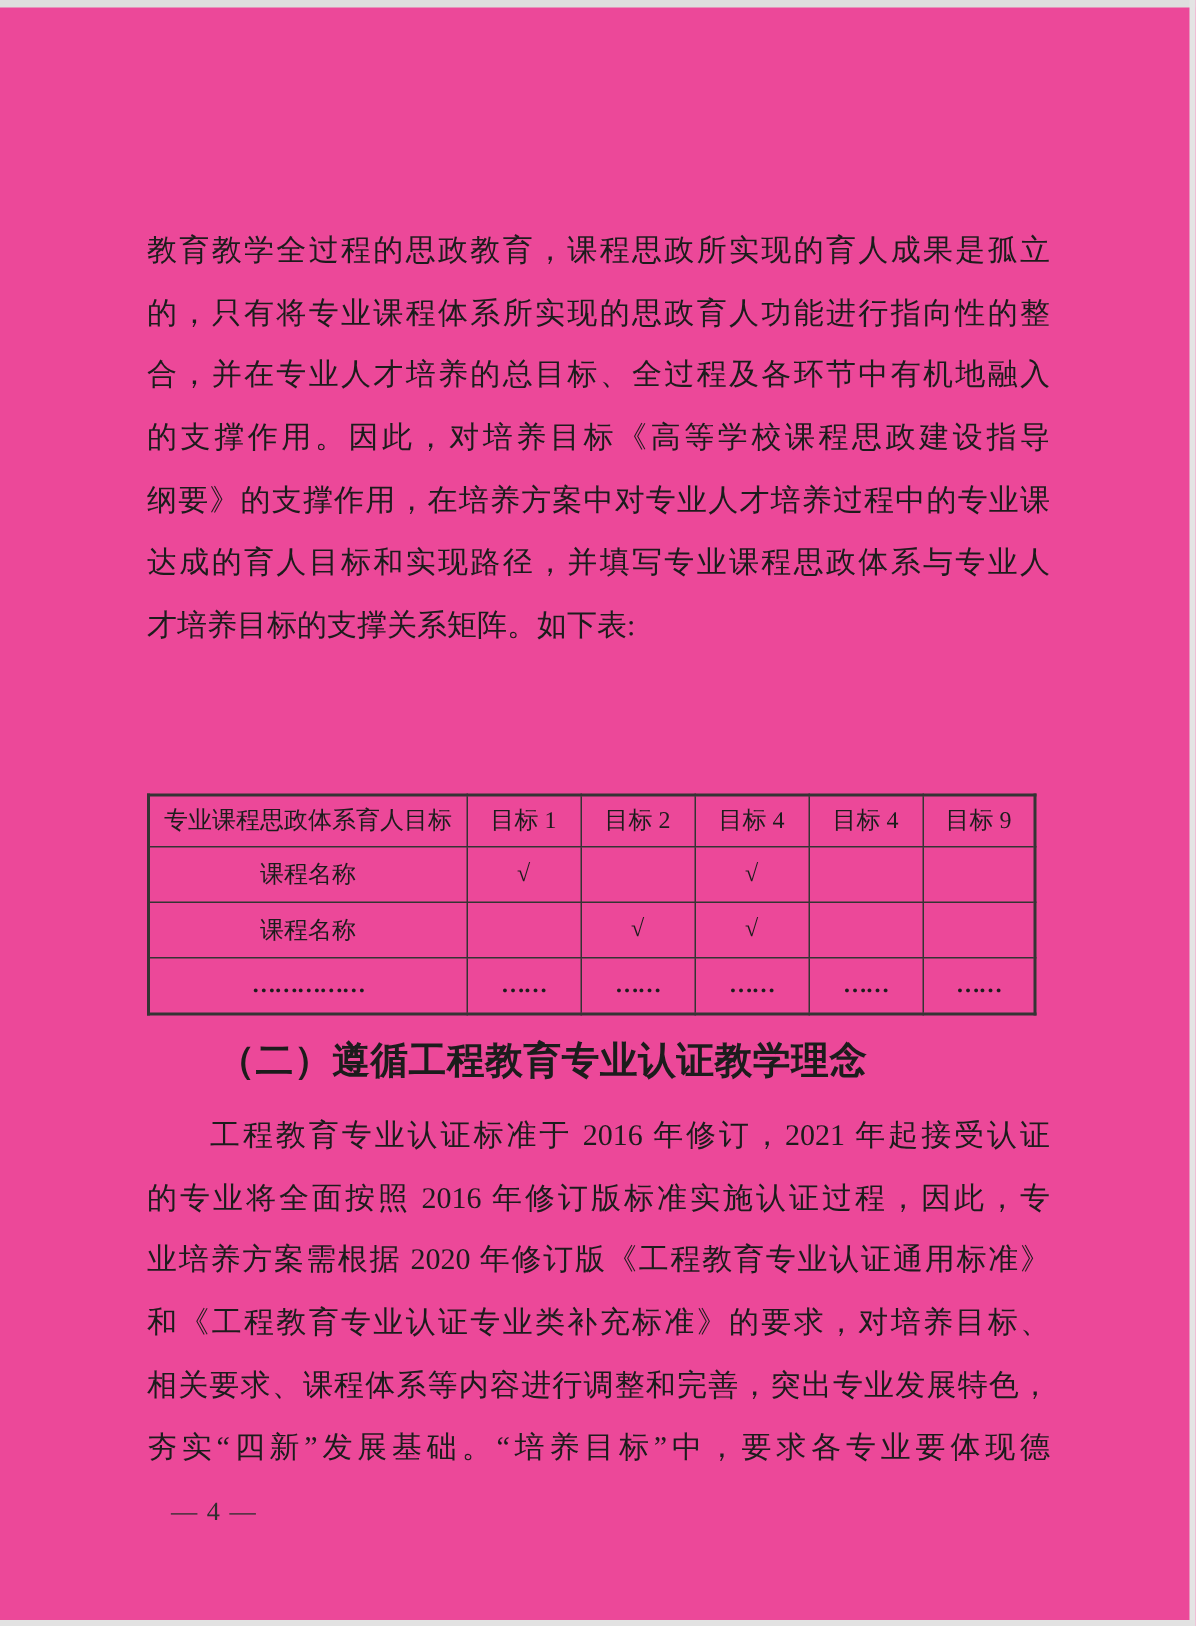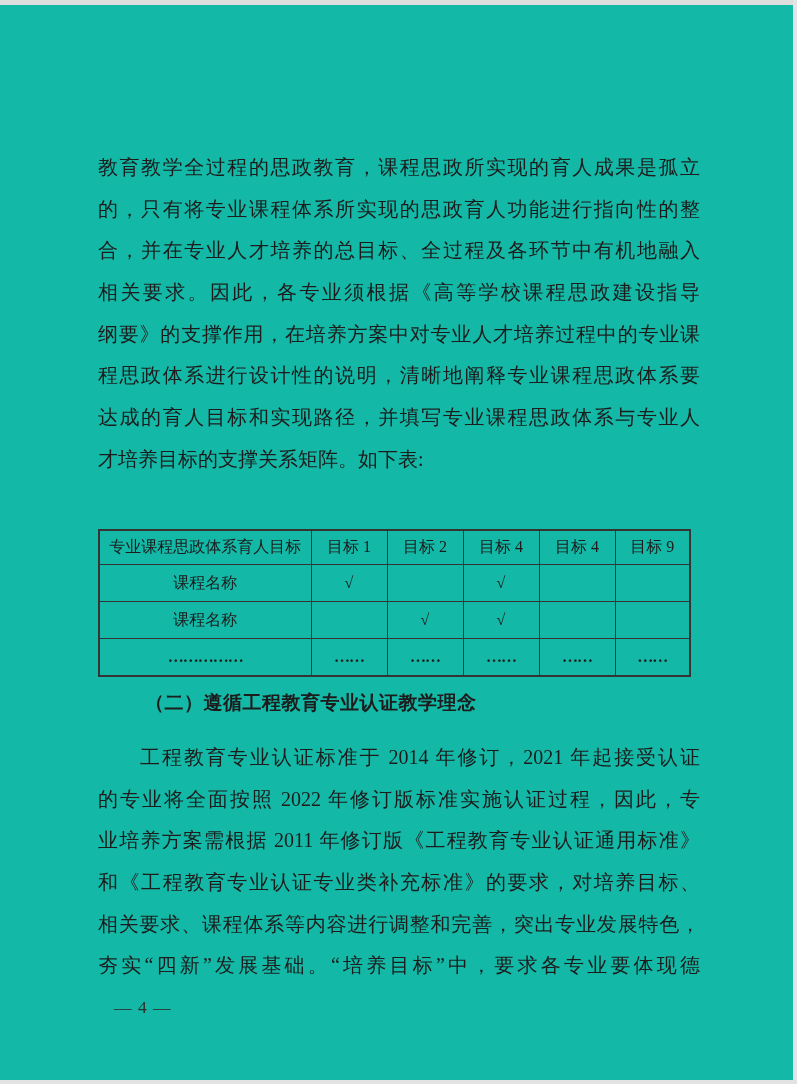--- a/index.html
+++ b/index.html
@@ -3,21 +3,21 @@
 <meta charset="utf-8">
 <style>
   html, body {
     margin: 0; padding: 0;
     width: 797px; height: 1084px;
     background: #ffffff;
     overflow: hidden;
     font-family: "Liberation Serif", "DejaVu Serif", serif;
     color: #1c1c1c;
   }
-  .viewport { position: relative; width: 797px; height: 1084px; background:#14b8a6; }
+  .viewport { position: relative; width: 797px; height: 1084px; background:#ec4899; }
   
   .edge { position: absolute; background: #dedede; }
   .edge-top    { left:0; top:0; width:797px; height:5px; }
   .edge-right  { left:793px; top:0; width:4px; height:1084px; background:#e4e4e4; }
   .edge-bottom { left:0; top:1080px; width:797px; height:4px; background:#e2e2e2; }
 
   .para { position: absolute; left: 98px; width: 602px; }
   .para1 { top: 147px; }
   .para2 { top: 737px; }
   .line {
@@ -50,43 +50,42 @@
     color: #1c1c1c;
     margin-top: 42px;
   }
   table.matrix tr.hrow td { height: 33px; }
   table.matrix tr.dots td { letter-spacing: -1px; font-weight: bold; }
   .check { font-size: 15px; }
 
   .heading {
     position: absolute; left: 98px; top: 690px; width: 602px;
     padding-left: 47px;
-    font-size: 19px; font-weight: 700;
+    font-size: 25px; font-weight: 700;
     letter-spacing: 0.5px;
     white-space: nowrap;
   }
 
   .pageno {
     position: absolute; left: 114px; top: 997px;
     font-size: 17.5px; color: #2e2e2e;
     letter-spacing: 1px;
   }
 </style>
 </head>
 <body>
 
 <div class="viewport">
 
   <div class="para para1">
     <div class="line">教育教学全过程的思政教育，课程思政所实现的育人成果是孤立</div>
     <div class="line">的，只有将专业课程体系所实现的思政育人功能进行指向性的整</div>
     <div class="line">合，并在专业人才培养的总目标、全过程及各环节中有机地融入</div>
-    <div class="line">相关要求。因此，各专业须根据《高等学校课程思政建设指导</div>
+    <div class="line">的支撑作用。因此，对培养目标《高等学校课程思政建设指导</div>
     <div class="line">纲要》的支撑作用，在培养方案中对专业人才培养过程中的专业课</div>
-    <div class="line">程思政体系进行设计性的说明，清晰地阐释专业课程思政体系要</div>
     <div class="line">达成的育人目标和实现路径，并填写专业课程思政体系与专业人</div>
     <div class="line last">才培养目标的支撑关系矩阵。如下表:</div>
   </div>
 
   <div class="matrix-wrap">
     <table class="matrix">
       <colgroup>
         <col style="width:212px">
         <col style="width:76px">
         <col style="width:76px">
@@ -127,23 +126,23 @@
         <td>……</td>
         <td>……</td>
       </tr>
     </tbody>
       </table>
   </div>
 
   <div class="heading">（二）遵循工程教育专业认证教学理念</div>
 
   <div class="para para2">
-    <div class="line ind">工程教育专业认证标准于 2014 年修订，2021 年起接受认证</div>
-    <div class="line">的专业将全面按照 2022 年修订版标准实施认证过程，因此，专</div>
-    <div class="line">业培养方案需根据 2011 年修订版《工程教育专业认证通用标准》</div>
+    <div class="line ind">工程教育专业认证标准于 2016 年修订，2021 年起接受认证</div>
+    <div class="line">的专业将全面按照 2016 年修订版标准实施认证过程，因此，专</div>
+    <div class="line">业培养方案需根据 2020 年修订版《工程教育专业认证通用标准》</div>
     <div class="line">和《工程教育专业认证专业类补充标准》的要求，对培养目标、</div>
     <div class="line">相关要求、课程体系等内容进行调整和完善，突出专业发展特色，</div>
     <div class="line">夯实“四新”发展基础。“培养目标”中，要求各专业要体现德</div>
   </div>
 
   <div class="pageno">— 4 —</div>
 
   <div class="edge edge-top"></div>
   <div class="edge edge-right"></div>
   <div class="edge edge-bottom"></div>

